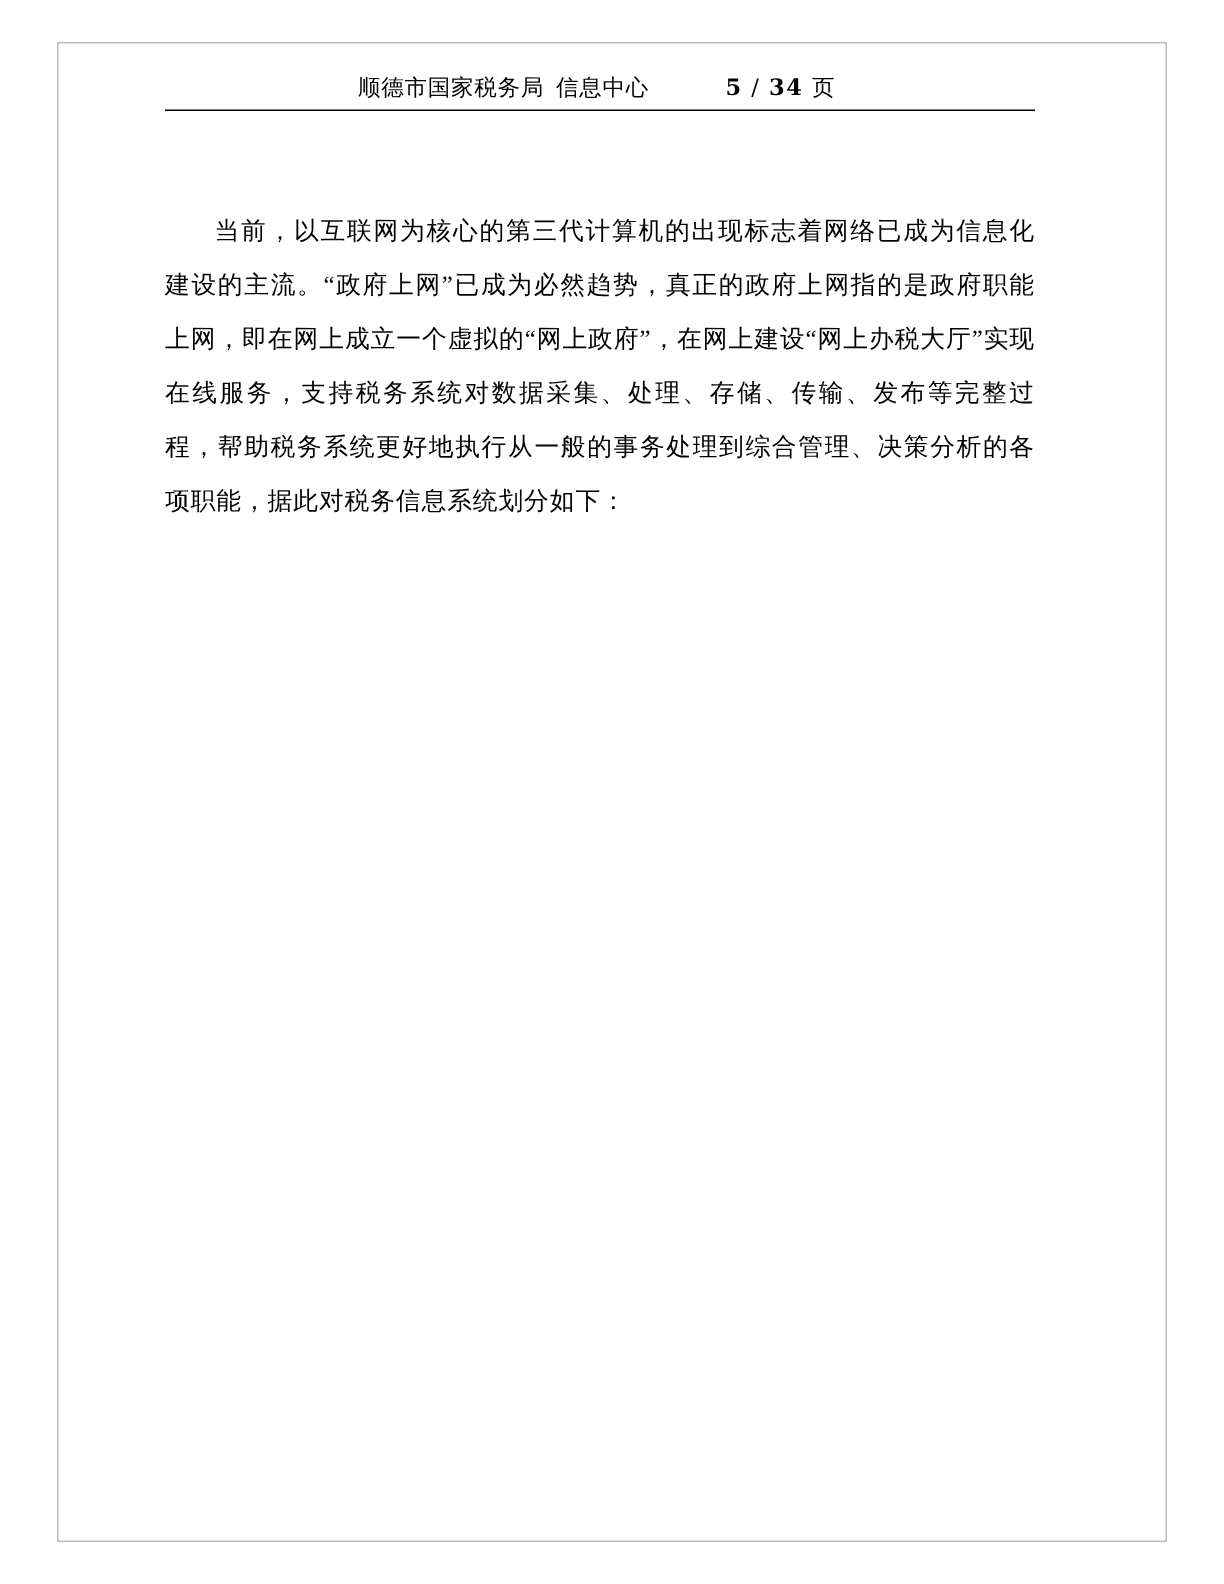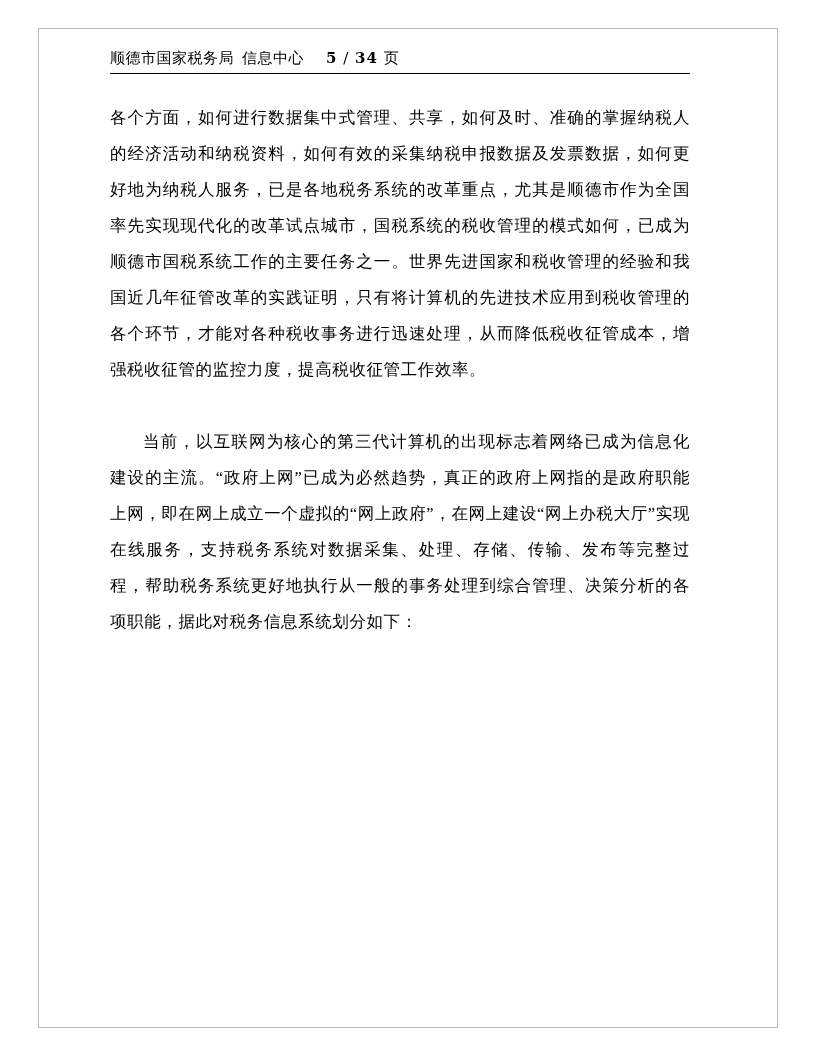--- a/index.html
+++ b/index.html
@@ -34,24 +34,25 @@
   }
   .content {
     position: absolute;
     left: 110px;
     top: 40px;
     width: 580px;
   }
   .header {
     display: flex;
     align-items: flex-end;
-    justify-content: flex-start;
+    justify-content: center;
     border-bottom: 1.2px solid #000000;
     padding-bottom: 5px;
     height: 28px;
+    gap: 29px;
   }
   .header-left {
     font-family: "DejaVu Sans", "Liberation Sans", sans-serif;
     font-size: 15px;
     letter-spacing: 0.5px;
     white-space: nowrap;
   }
   .header-left .sep {
     display: inline-block;
     width: 8px;
@@ -102,19 +103,18 @@
       </div>
       <div class="header-right">
         <span class="num">5</span>
         <span>/</span>
         <span class="num">34</span>
         <span>页</span>
       </div>
     </div>
 
     <div class="body-text">
-      <p class="para">各个方面，如何进行数据集中式管理、共享，如何及时、准确的掌握纳税人的经济活动和纳税资料，如何有效的采集纳税申报数据及发票数据，如何更好地为纳税人服务，已是各地税务系统的改革重点，尤其是顺德市作为全国率先实现现代化的改革试点城市，国税系统的税收管理的模式如何，已成为顺德市国税系统工作的主要任务之一。世界先进国家和税收管理的经验和我国近几年征管改革的实践证明，只有将计算机的先进技术应用到税收管理的各个环节，才能对各种税收事务进行迅速处理，从而降低税收征管成本，增强税收征管的监控力度，提高税收征管工作效率。</p>
       <p class="spacer"></p>
       <p class="para indent">当前，以互联网为核心的第三代计算机的出现标志着网络已成为信息化建设的主流。“政府上网”已成为必然趋势，真正的政府上网指的是政府职能上网，即在网上成立一个虚拟的“网上政府”，在网上建设“网上办税大厅”实现在线服务，支持税务系统对数据采集、处理、存储、传输、发布等完整过程，帮助税务系统更好地执行从一般的事务处理到综合管理、决策分析的各项职能，据此对税务信息系统划分如下：</p>
     </div>
 
   </div>
 </div>
 
 </body></html>

